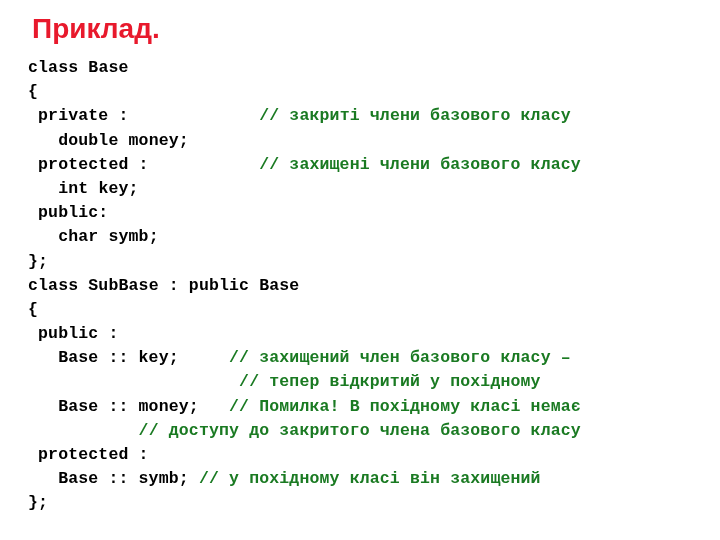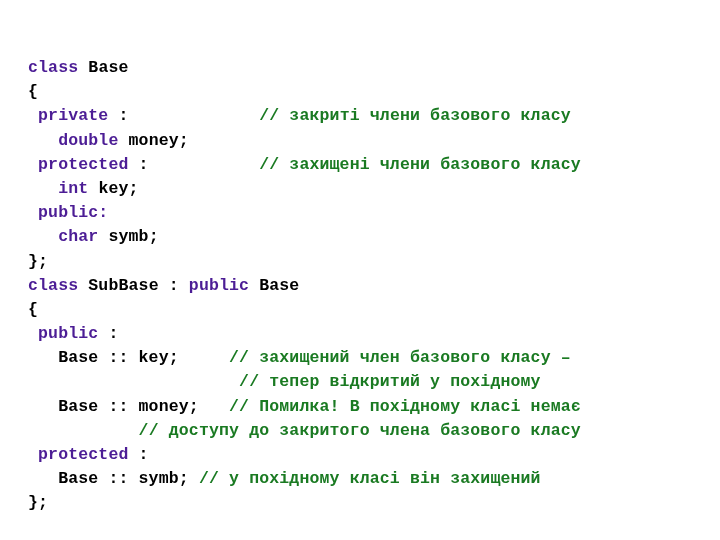--- a/index.html
+++ b/index.html
@@ -40,26 +40,27 @@
     font-weight: bold;
     line-height: 24.2px;
     white-space: pre;
     letter-spacing: 0.15px;
   }
   .code-line {
     white-space: pre;
     height: 24.2px;
     display: block;
   }
-  .kw   { color: #4c1d95; margin-top: 36px; }
+  .kw   { color: #000000; margin-top: 36px; }
   .id   { color: #000000; text-align: center; }
   .cm   { color: #1a7a22; margin-top: 33px; }
   .pl   { color: #000000; }
 </style>
 </head>
 <body>
 
 <div id="slide">
 
+  <div id="slide-title">Приклад.</div>
 
   <div id="code-block"><span class="code-line"><span class="kw">class</span><span class="pl"> </span><span class="id">Base</span></span><span class="code-line"><span class="pl">{</span></span><span class="code-line"><span class="pl"> </span><span class="kw">private</span><span class="pl"> :             </span><span class="cm">// закриті члени базового класу</span></span><span class="code-line"><span class="pl">   </span><span class="kw">double</span><span class="pl"> </span><span class="id">money;</span></span><span class="code-line"><span class="pl"> </span><span class="kw">protected</span><span class="pl"> :           </span><span class="cm">// захищені члени базового класу</span></span><span class="code-line"><span class="pl">   </span><span class="kw">int</span><span class="pl"> </span><span class="id">key;</span></span><span class="code-line"><span class="pl"> </span><span class="kw">public:</span></span><span class="code-line"><span class="pl">   </span><span class="kw">char</span><span class="pl"> </span><span class="id">symb;</span></span><span class="code-line"><span class="pl">};</span></span><span class="code-line"><span class="kw">class</span><span class="id"> SubBase : </span><span class="kw">public</span><span class="id"> Base</span></span><span class="code-line"><span class="pl">{</span></span><span class="code-line"><span class="pl"> </span><span class="kw">public</span><span class="pl"> :</span></span><span class="code-line"><span class="id">   Base :: key;     </span><span class="cm">// захищений член базового класу –</span></span><span class="code-line"><span class="pl">                     </span><span class="cm">// тепер відкритий у похідному</span></span><span class="code-line"><span class="id">   Base :: money;   </span><span class="cm">// Помилка! В похідному класі немає</span></span><span class="code-line"><span class="pl">           </span><span class="cm">// доступу до закритого члена базового класу</span></span><span class="code-line"><span class="pl"> </span><span class="kw">protected</span><span class="pl"> :</span></span><span class="code-line"><span class="id">   Base :: symb; </span><span class="cm">// у похідному класі він захищений</span></span><span class="code-line"><span class="pl">};</span></span></div>
 
 </div>
 
 </body></html>

